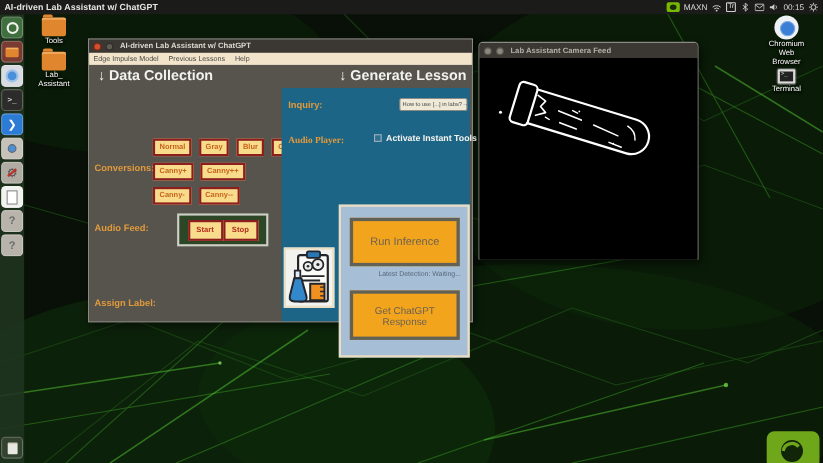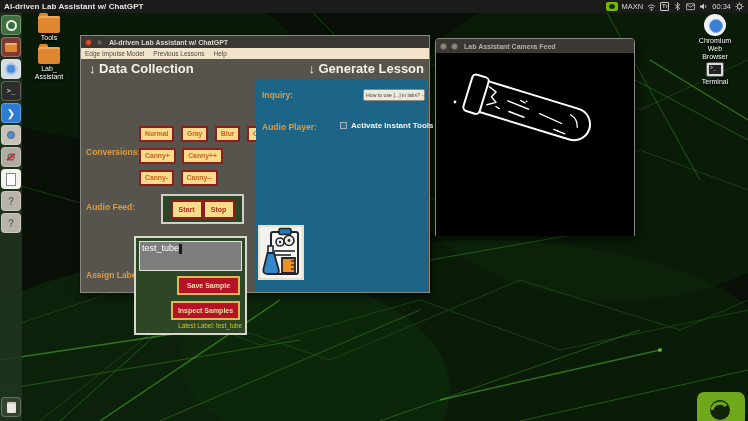--- a/index.html
+++ b/index.html
@@ -180,21 +180,21 @@
       <path d="M5,1 V9 M5,1 L7.5,3 L2.5,7 M5,9 L7.5,7 L2.5,3" stroke="#cfcfc9" stroke-width="0.9" fill="none"></path>
     </svg>
     <svg class="mini-ico" viewBox="0 0 10 10">
       <rect x="0.5" y="2" width="9" height="6.5" rx="0.8" stroke="#cfcfc9" stroke-width="0.9" fill="none"></rect>
       <path d="M0.5,2.5 L5,5.8 L9.5,2.5" stroke="#cfcfc9" stroke-width="0.9" fill="none"></path>
     </svg>
     <svg class="mini-ico" viewBox="0 0 10 10">
       <path d="M1,4 h2 l2.5,-2.2 v6.4 L3,6 H1 Z" fill="#cfcfc9"></path>
       <path d="M7,3.3 a2.6,2.6 0 0 1 0,3.4" stroke="#cfcfc9" stroke-width="0.9" fill="none"></path>
     </svg>
-    <span class="txt">00:34</span>
+    <span class="txt">00:15</span>
     <svg class="mini-ico" viewBox="0 0 10 10">
       <circle cx="5" cy="5" r="2.4" stroke="#cfcfc9" stroke-width="1" fill="none"></circle>
       <g stroke="#cfcfc9" stroke-width="1">
         <line x1="5" y1="0.5" x2="5" y2="2"></line>
           <line x1="5" y1="8" x2="5" y2="9.5"></line>
         <line x1="0.5" y1="5" x2="2" y2="5"></line>
           <line x1="8" y1="5" x2="9.5" y2="5"></line>
         <line x1="1.8" y1="1.8" x2="2.9" y2="2.9"></line>
           <line x1="7.1" y1="7.1" x2="8.2" y2="8.2"></line>
         <line x1="1.8" y1="8.2" x2="2.9" y2="7.1"></line>
@@ -288,36 +288,30 @@
       <button class="conv-btn">Canny--</button>
     </div>
 
     <span class="olabel abs" style="left:5px; top:122px;">Audio Feed:</span>
     <div id="camera-frame" class="abs">
       <button class="ss-btn">Start</button>
       <button class="ss-btn">Stop</button>
     </div>
 
     <span class="olabel abs" style="left:5px; top:190px;">Assign Label:</span>
-    <div id="assign-frame" class="abs">
-      <div id="label-input"><span>test_tube</span><span class="cursor"></span></div>
-      <button class="red-btn" style="left:41px; top:38px; width:63px; height:19px;">Save Sample</button>
-      <button class="red-btn" style="left:35px; top:63px; width:69px; height:19px;">Inspect Samples</button>
-      <span class="tiny-yellow" style="right:3px; top:84px;">Latest Label: test_tube</span>
-    </div>
   </div>
 
   <div id="teal-pane" class="abs">
     <span class="olabel abs" style="left:6px; top:10px;">Inquiry:</span>
     <div id="inquiry-dd">
       <span class="ddtxt">How to use [...] in labs?</span>
       <span class="arr">→</span>
     </div>
 
-    <span class="olabel abs" style="left:6px; top:42px;">Audio Player:</span>
+    <span class="olabel abs" style="left:6px; top:42px;font-family:Liberation Serif, serif;">Audio Player:</span>
     <div class="abs" style="left:84px; top:41px; display:flex; align-items:center;">
       <span class="chk"></span>
       <span class="chk-label">Activate Instant Tools</span>
     </div>
 
     <div id="lab-icon-frame">
       <svg viewBox="0 0 42 51" width="42" height="51" xmlns="http://www.w3.org/2000/svg">
         <rect x="11" y="5" width="27" height="42" rx="2" fill="#fafaf6" stroke="#23252a" stroke-width="2"></rect>
         <rect x="19" y="1.5" width="12" height="6" rx="1.5" fill="#2878b8" stroke="#23252a" stroke-width="1.6"></rect>
         <circle cx="20" cy="15" r="4" fill="#ececea" stroke="#23252a" stroke-width="1.6"></circle>
@@ -328,20 +322,25 @@
         <line x1="14" y1="28" x2="31" y2="28" stroke="#23252a" stroke-width="1.6"></line>
         <rect x="8" y="19" width="5" height="7" fill="#dfeefc" stroke="#23252a" stroke-width="1.6"></rect>
         <path d="M7.5,26 L3.5,42 Q2.5,47 8,47 L15,47 Q20,47 18.5,42 L14,26 Z" fill="#3388cc" stroke="#23252a" stroke-width="1.8"></path>
         <path d="M22,31 h13 v15 h-13 Z" fill="#f09020" stroke="#23252a" stroke-width="1.8"></path>
         <line x1="31" y1="34" x2="35" y2="34" stroke="#23252a" stroke-width="1.2"></line>
         <line x1="31" y1="38" x2="35" y2="38" stroke="#23252a" stroke-width="1.2"></line>
         <line x1="31" y1="42" x2="35" y2="42" stroke="#23252a" stroke-width="1.2"></line>
       </svg>
     </div>
 
+    <div id="blue-panel">
+      <button class="orange-btn" style="top:10px; height:44px; font-size:10px;">Run Inference</button>
+      <span class="tiny-gray" style="right:6px; top:58px;">Latest Detection: Waiting...</span>
+      <button class="orange-btn" style="top:76px; height:45px; font-size:9px;">Get ChatGPT Response</button>
+    </div>
   </div>
 </div>
 
 <div id="cam-win" class="abs win">
   <div class="win-titlebar">
     <span class="wbtn gray"></span>
     <span class="wbtn gray"></span>
     <span class="win-title" style="color:#b4b0a8;">Lab Assistant Camera Feed</span>
   </div>
   <div id="cam-content" class="abs">

